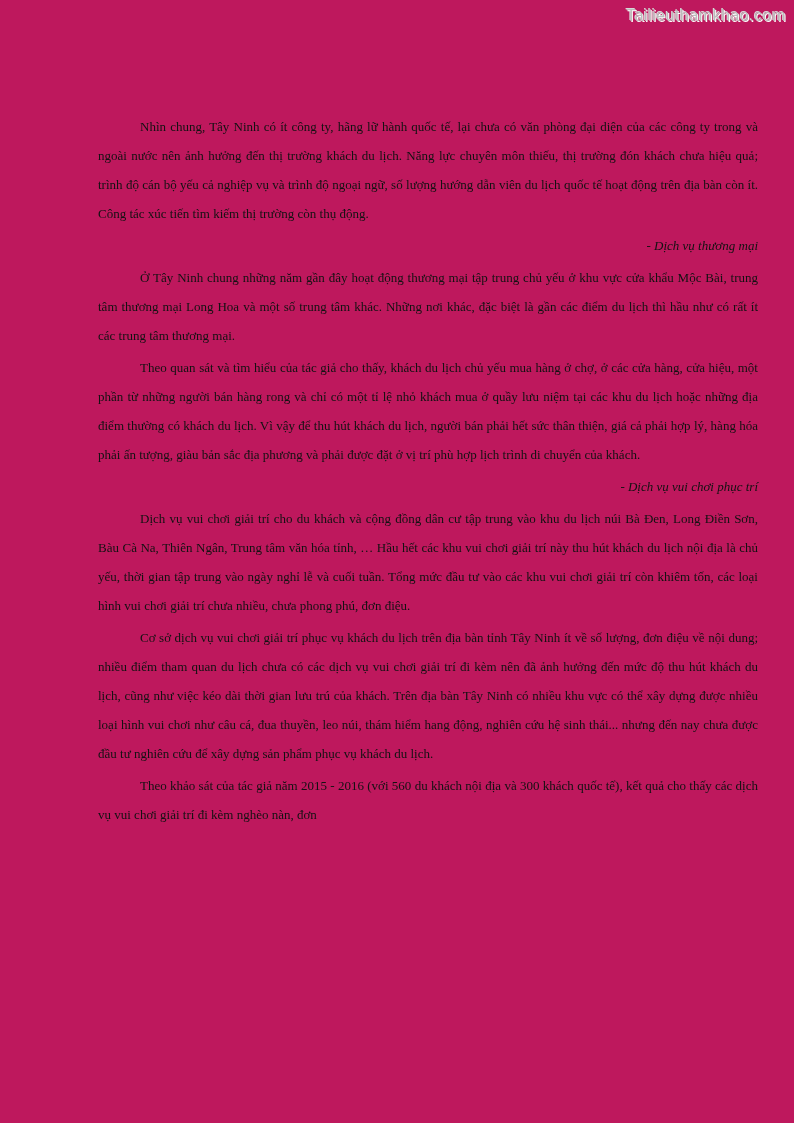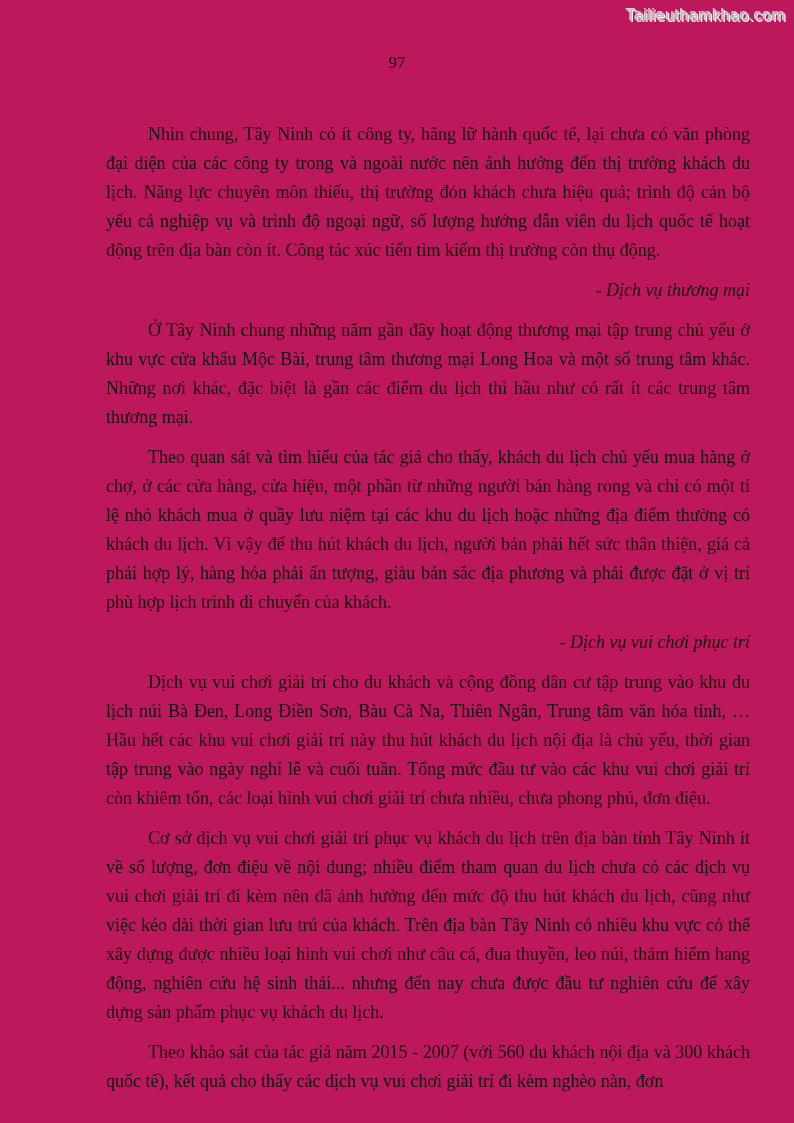--- a/index.html
+++ b/index.html
@@ -35,55 +35,54 @@
     text-align: center;
     font-size: 17px;
   }
   .content {
     position: absolute;
     top: 109px;
     left: 95px;
     right: 33px;
   }
   .content p {
-    margin: 11px;
-    font-size: 18px;
+    margin: 3px;
+    font-size: 13px;
     line-height: 29px;
   }
   p.body {
     text-align: justify;
     text-indent: 42px;
   }
   p.heading {
     font-style: italic;
     text-align: right;
     text-indent: 0;
   }
 </style>
 </head>
 <body>
 
 <div class="page">
 
   <div class="watermark">Tailieuthamkhao.com</div>
 
-  <div class="page-number">97</div>
 
   <div class="content">
 
     <p class="body">Nhìn chung, Tây Ninh có ít công ty, hãng lữ hành quốc tế, lại chưa có văn phòng đại diện của các công ty trong và ngoài nước nên ảnh hưởng đến thị trường khách du lịch. Năng lực chuyên môn thiếu, thị trường đón khách chưa hiệu quả; trình độ cán bộ yếu cả nghiệp vụ và trình độ ngoại ngữ, số lượng hướng dẫn viên du lịch quốc tế hoạt động trên địa bàn còn ít. Công tác xúc tiến tìm kiếm thị trường còn thụ động.</p>
 
     <p class="heading">- Dịch vụ thương mại</p>
 
     <p class="body">Ở Tây Ninh chung những năm gần đây hoạt động thương mại tập trung chủ yếu ở khu vực cửa khẩu Mộc Bài, trung tâm thương mại Long Hoa và một số trung tâm khác. Những nơi khác, đặc biệt là gần các điểm du lịch thì hầu như có rất ít các trung tâm thương mại.</p>
 
     <p class="body">Theo quan sát và tìm hiểu của tác giả cho thấy, khách du lịch chủ yếu mua hàng ở chợ, ở các cửa hàng, cửa hiệu, một phần từ những người bán hàng rong và chỉ có một tỉ lệ nhỏ khách mua ở quầy lưu niệm tại các khu du lịch hoặc những địa điểm thường có khách du lịch. Vì vậy để thu hút khách du lịch, người bán phải hết sức thân thiện, giá cả phải hợp lý, hàng hóa phải ấn tượng, giàu bản sắc địa phương và phải được đặt ở vị trí phù hợp lịch trình di chuyển của khách.</p>
 
     <p class="heading">- Dịch vụ vui chơi phục trí</p>
 
     <p class="body">Dịch vụ vui chơi giải trí cho du khách và cộng đồng dân cư tập trung vào khu du lịch núi Bà Đen, Long Điền Sơn, Bàu Cà Na, Thiên Ngân, Trung tâm văn hóa tỉnh, … Hầu hết các khu vui chơi giải trí này thu hút khách du lịch nội địa là chủ yếu, thời gian tập trung vào ngày nghỉ lễ và cuối tuần. Tổng mức đầu tư vào các khu vui chơi giải trí còn khiêm tốn, các loại hình vui chơi giải trí chưa nhiều, chưa phong phú, đơn điệu.</p>
 
     <p class="body">Cơ sở dịch vụ vui chơi giải trí phục vụ khách du lịch trên địa bàn tỉnh Tây Ninh ít về số lượng, đơn điệu về nội dung; nhiều điểm tham quan du lịch chưa có các dịch vụ vui chơi giải trí đi kèm nên đã ảnh hưởng đến mức độ thu hút khách du lịch, cũng như việc kéo dài thời gian lưu trú của khách. Trên địa bàn Tây Ninh có nhiều khu vực có thể xây dựng được nhiều loại hình vui chơi như câu cá, đua thuyền, leo núi, thám hiểm hang động, nghiên cứu hệ sinh thái... nhưng đến nay chưa được đầu tư nghiên cứu để xây dựng sản phẩm phục vụ khách du lịch.</p>
 
-    <p class="body">Theo khảo sát của tác giả năm 2015 - 2007 (với 560 du khách nội địa và 300 khách quốc tế), kết quả cho thấy các dịch vụ vui chơi giải trí đi kèm nghèo nàn, đơn</p>
+    <p class="body">Theo khảo sát của tác giả năm 2015 - 2016 (với 560 du khách nội địa và 300 khách quốc tế), kết quả cho thấy các dịch vụ vui chơi giải trí đi kèm nghèo nàn, đơn</p>
 
   </div>
 </div>
 
 </body></html>

